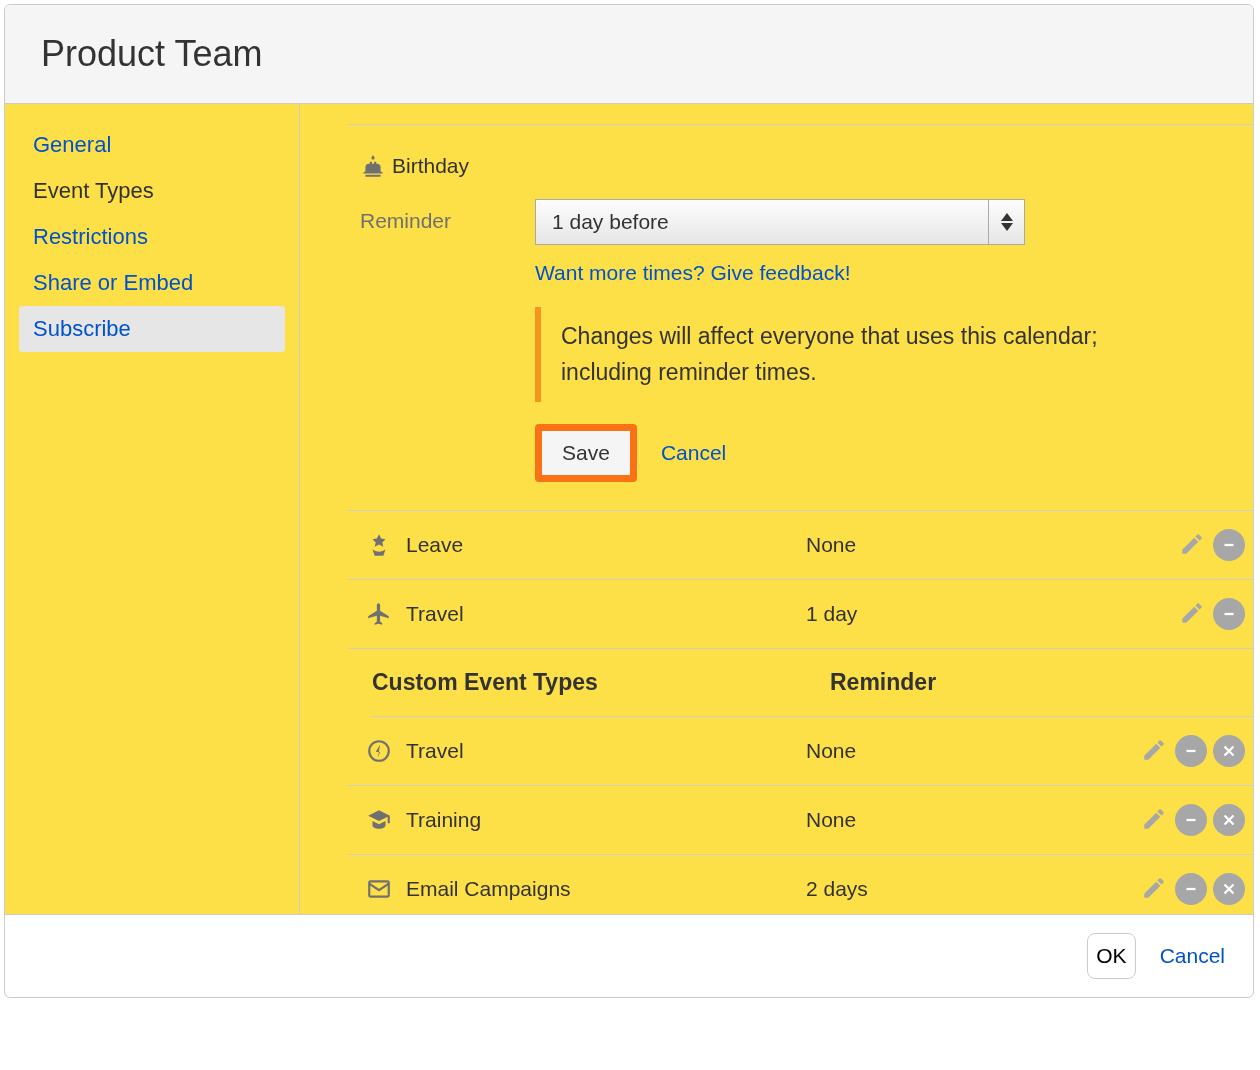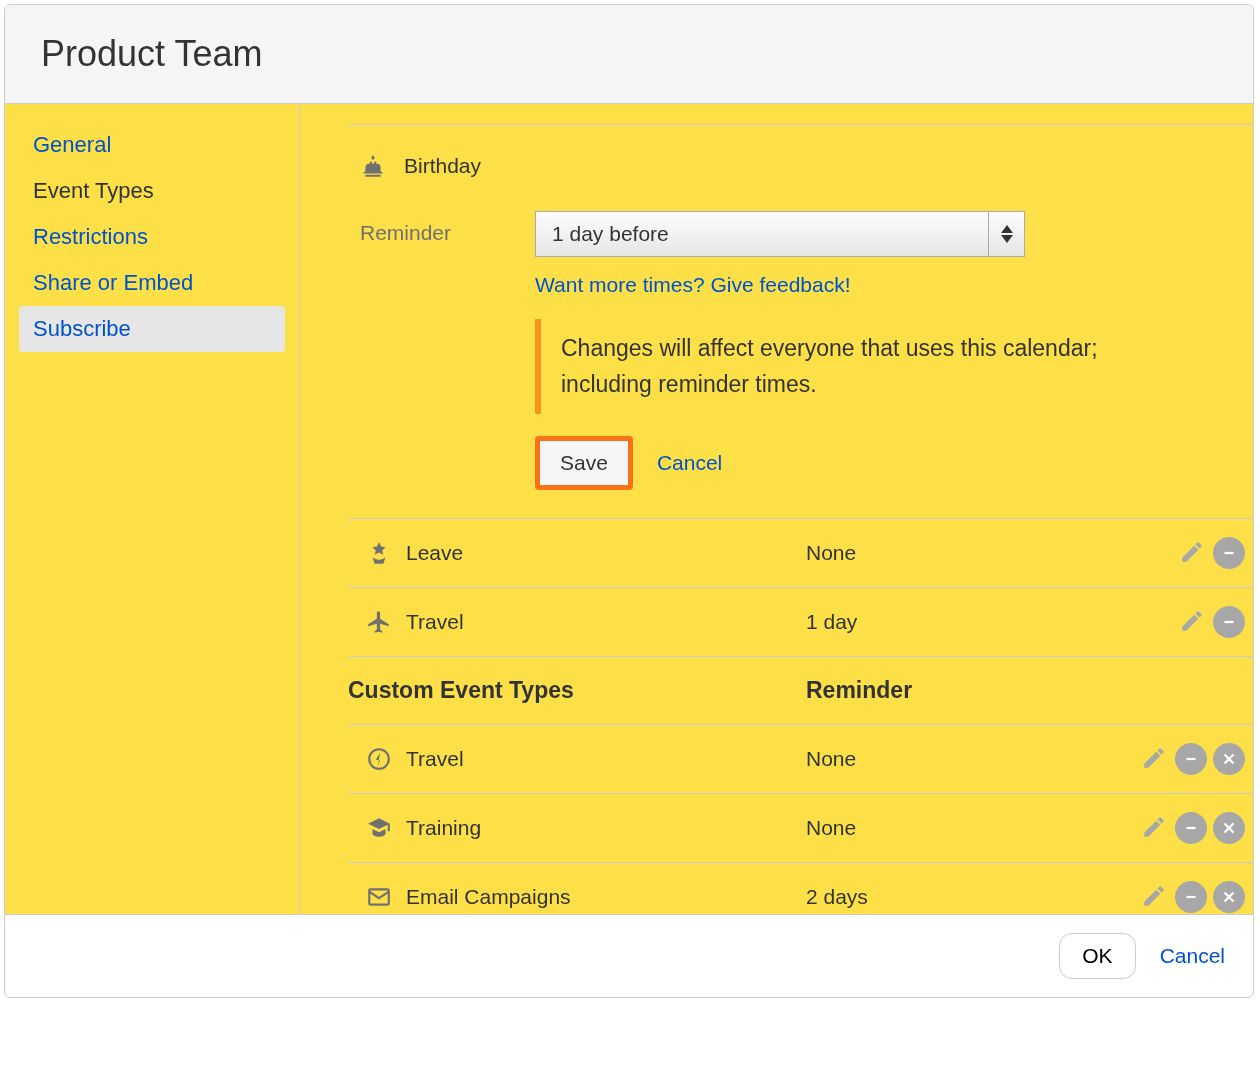--- a/index.html
+++ b/index.html
@@ -63,22 +63,22 @@
   border-top: 1px solid #ccc;
   margin: 0;
 }
 .edit-section {
   padding: 28px 60px 28px 12px;
   border-bottom: 1px solid #ccc;
 }
 .edit-title {
   display: flex;
   align-items: center;
-  gap: 18px;
-  margin-bottom: 32px;
+  gap: 6px;
+  margin-bottom: 20px;
   text-align: center;
 }
 .icon-slot {
   width: 26px;
   height: 26px;
   display: inline-flex;
   align-items: center;
   justify-content: center;
   color: #707070;
 }
@@ -144,21 +144,21 @@
   line-height: 1.55;
   font-size: 23px;
 }
 .button-row {
   margin-top: 22px;
   display: flex;
   align-items: center;
   gap: 24px;
 }
 .btn {
-  border: 5px solid #f97316;
+  border: 7px solid #f97316;
   background: #f5f5f5;
   padding: 10px 20px;
   border-radius: 4px;
   font-size: 21px;
   cursor: pointer;
   color: #333;
 }
 .link-btn {
   color: #0052cc;
   cursor: pointer;
@@ -204,35 +204,36 @@
   cursor: pointer;
   color: #a7a7a7;
 }
 .pencil-btn svg { width: 26px; height: 26px; fill: #a7a7a7; }
 .section-headers {
   display: flex;
   padding: 20px 8px 20px 0;
   border-bottom: 1px solid #ccc;
   font-weight: 700;
   font-size: 23px;
+  margin-left: 24px;
 }
 .section-headers .col1 { width: 458px; }
 .dialog-footer {
   border-top: 1px solid #ccc;
   padding: 18px 28px;
   display: flex;
   justify-content: flex-end;
   align-items: center;
   gap: 24px;
 }
 .btn-ok {
   border: 1px solid #ccc;
   background: #fff;
-  padding: 10px 22px;
-  border-radius: 13px;
+  padding: 10px 8px;
+  border-radius: 8px;
   font-size: 21px;
   cursor: pointer;
 }
 .main-inner {
   margin-top: 20px;
 }
 </style>
 </head>
 <body>
 

